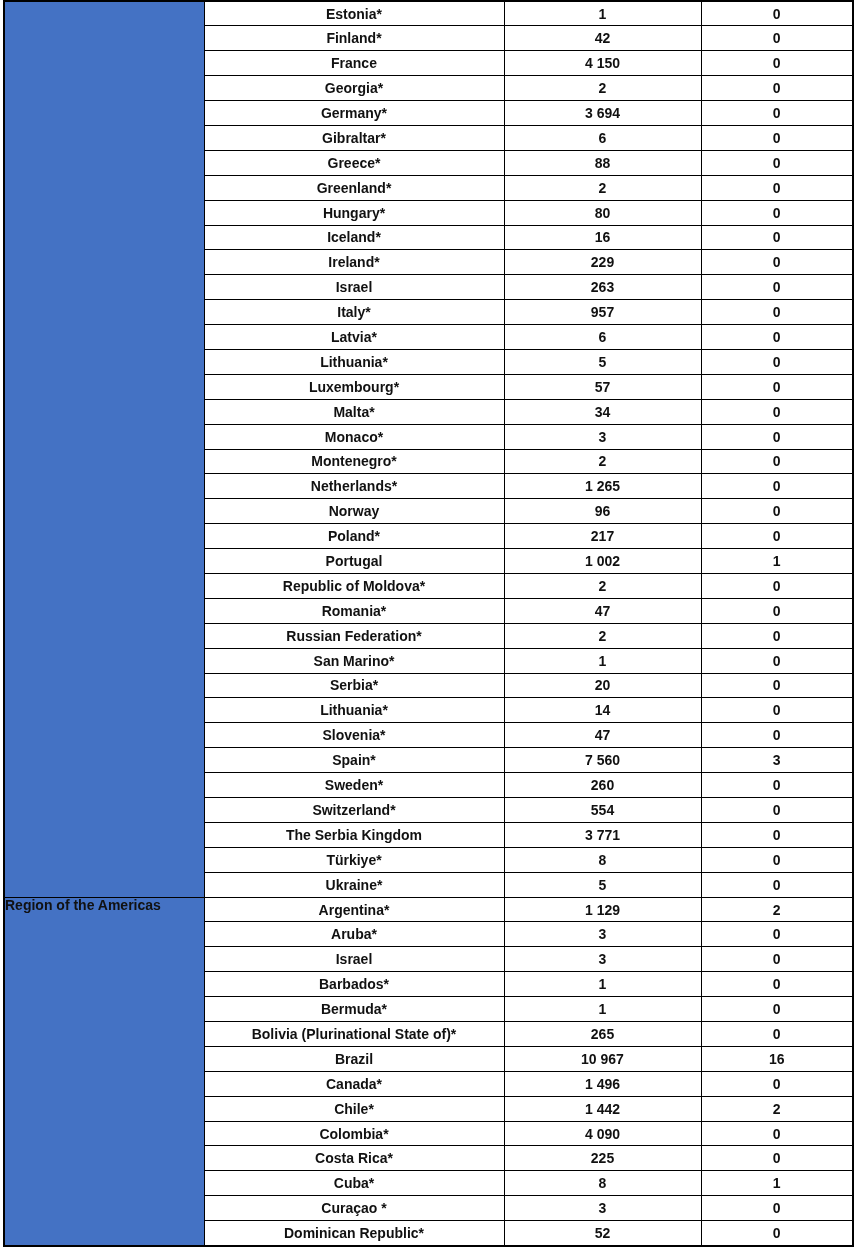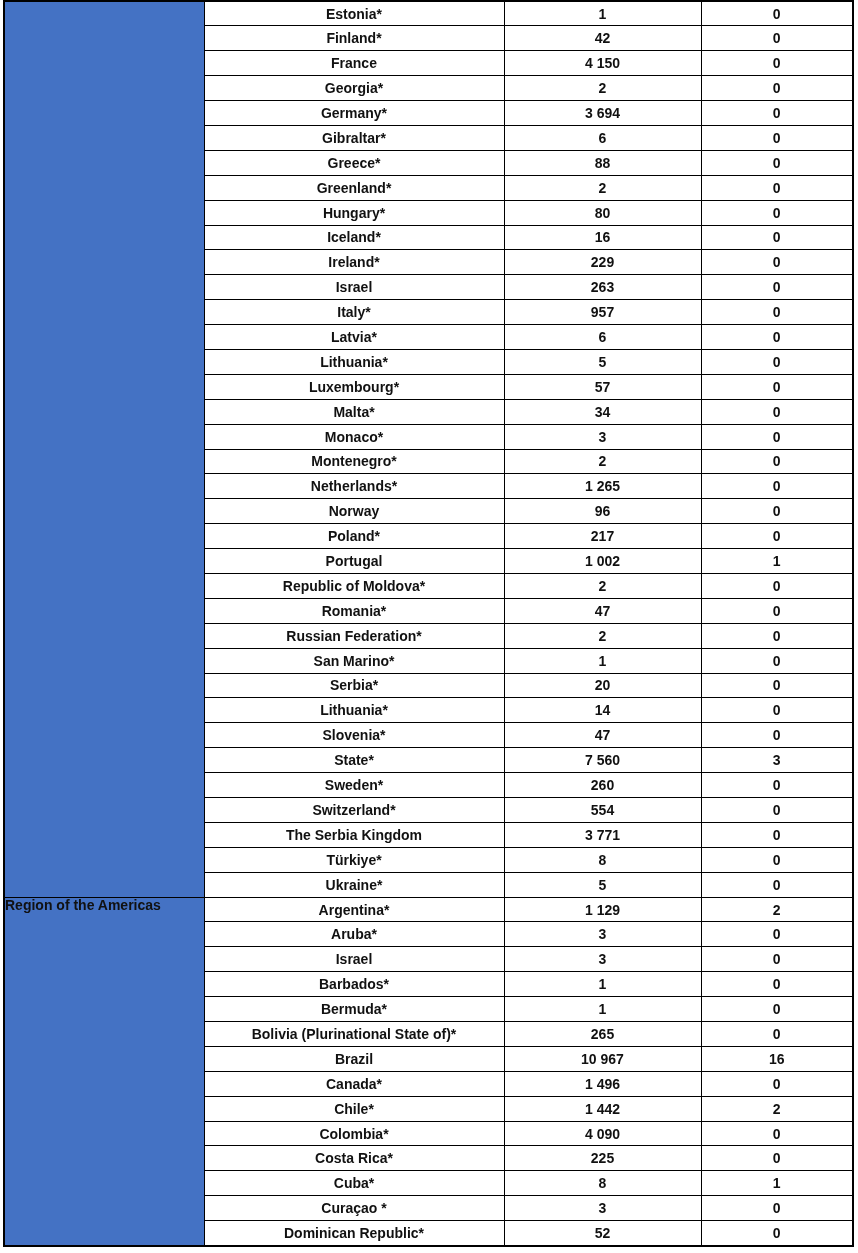--- a/index.html
+++ b/index.html
@@ -222,21 +222,21 @@
           <td class="country-cell">Lithuania*</td>
           <td class="cases-cell">14</td>
           <td class="deaths-cell">0</td>
         </tr>
         <tr>
           <td class="country-cell">Slovenia*</td>
           <td class="cases-cell">47</td>
           <td class="deaths-cell">0</td>
         </tr>
         <tr>
-          <td class="country-cell">State*</td>
+          <td class="country-cell">Spain*</td>
           <td class="cases-cell">7 560</td>
           <td class="deaths-cell">3</td>
         </tr>
         <tr>
           <td class="country-cell">Sweden*</td>
           <td class="cases-cell">260</td>
           <td class="deaths-cell">0</td>
         </tr>
         <tr>
           <td class="country-cell">Switzerland*</td>

